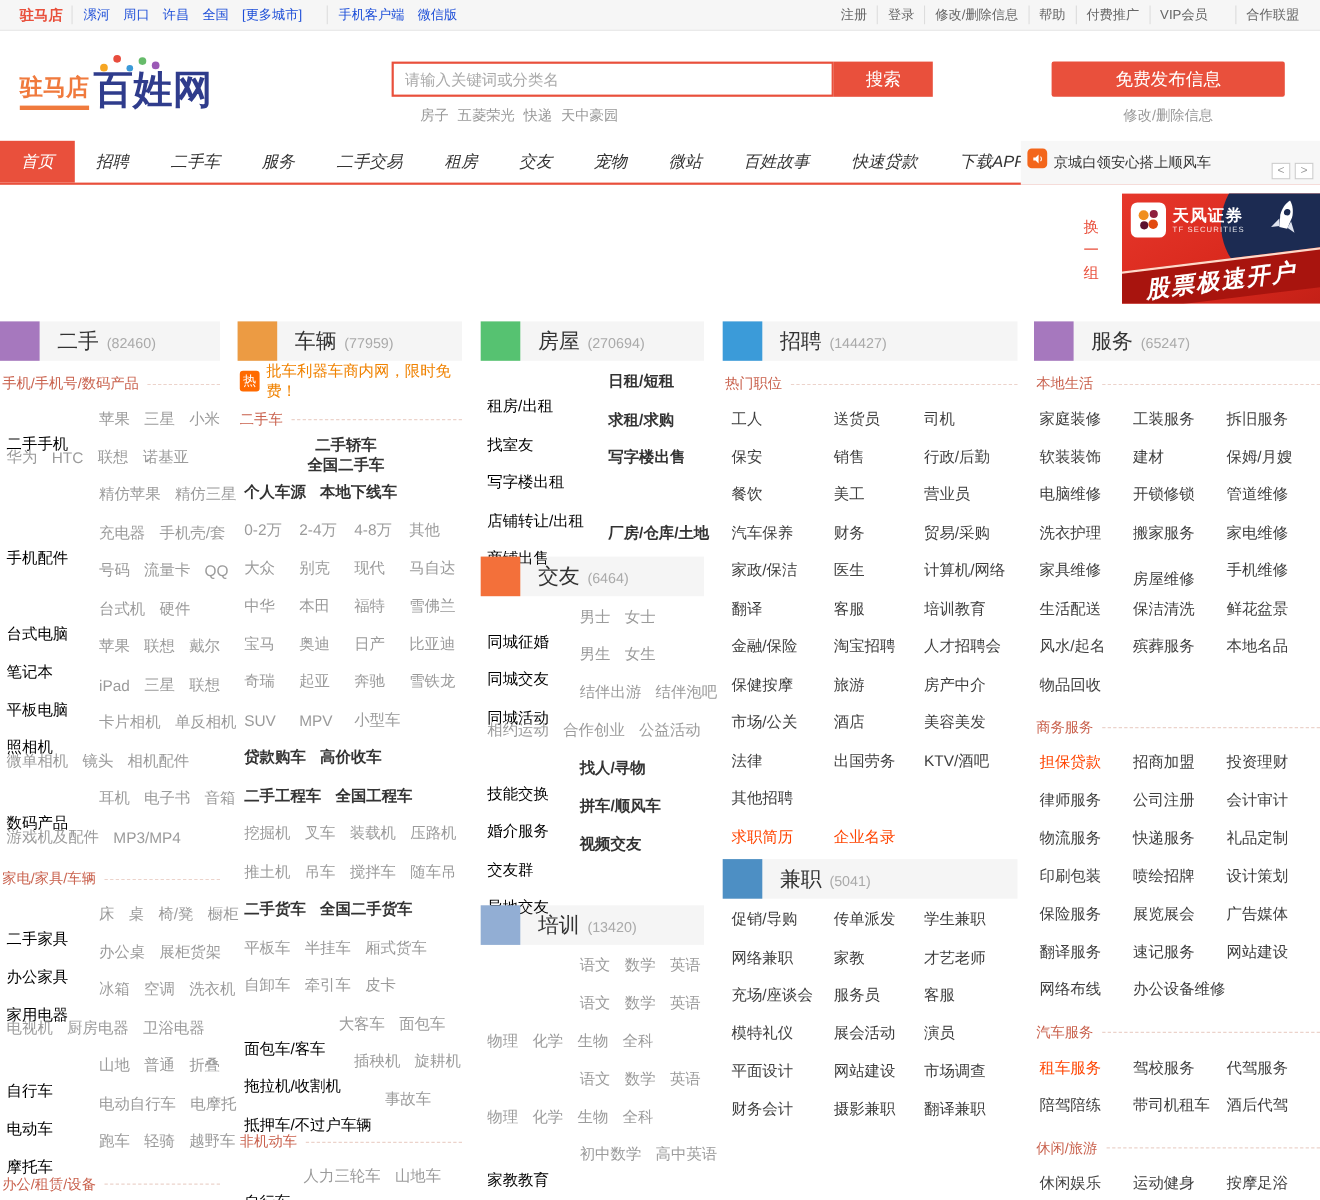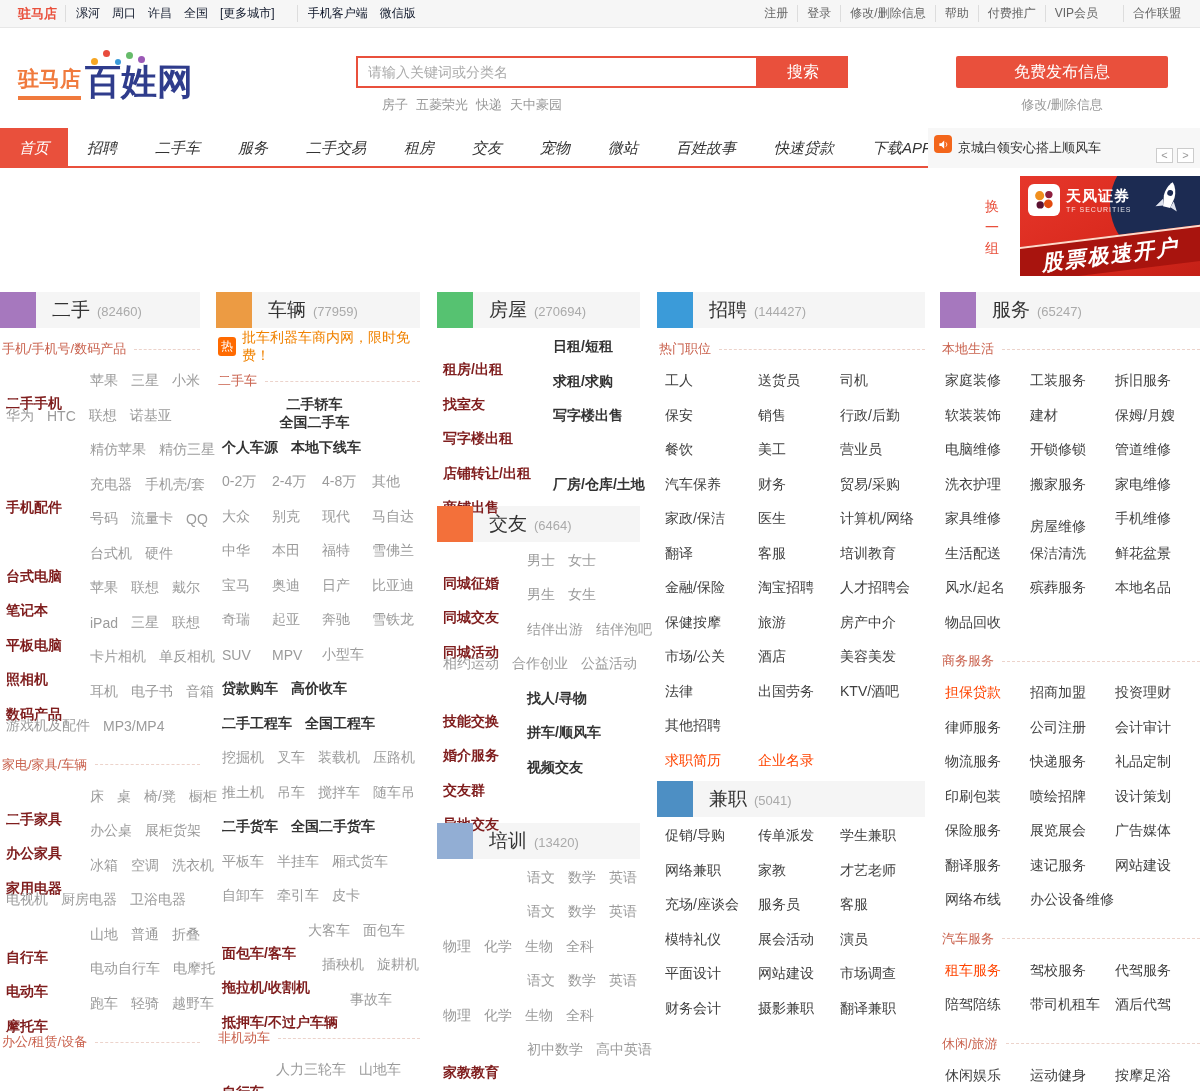--- a/index.html
+++ b/index.html
@@ -7,21 +7,21 @@
     width:1200px; height:1091px; overflow:hidden; background:#fff;
     font-family:"Liberation Sans","DejaVu Sans",sans-serif; font-size:14px; color:#333;
   }
   a { text-decoration:none; cursor:pointer; }
 
   
   .topbar { height:28px; background:#f6f6f6; border-bottom:1px solid #e7e7e7;
     display:flex; align-items:center; padding:0 10px; font-size:12px; color:#666; }
   .tb-city { color:#e9503c; font-weight:bold; font-size:13px; margin:0 8px; }
   .tb-group { display:flex; align-items:center; padding:0 10px; border-left:1px solid #ddd; }
-  .tb-group a { color:#0f172a; margin-right:12px; }
+  .tb-group a { color:#1d4ed8; margin-right:12px; }
   .tb-right { margin-left:auto; display:flex; align-items:center; }
   .tb-right a { color:#666; padding:0 9px; border-left:1px solid #ddd; }
   .tb-right a:first-child { border-left:none; }
   .tb-right a:last-child { margin-left:16px; }
 
   
   .header { height:100px; position:relative; }
   .logo { position:absolute; left:18px; top:26px; display:flex; align-items:flex-end; }
   .logo-city { color:#f07a3d; font-size:21px; font-weight:bold; border-bottom:4px solid #f07a3d; padding-bottom:3px; }
   .logo-site { color:#2f3c8c; font-size:36px; font-weight:bold; line-height:1; margin-left:4px; position:relative; padding-top:10px;}
@@ -79,21 +79,21 @@
   .col + .col { margin-left:16px; }
   .col:nth-child(3) { margin-left:17px; } .col:nth-child(4){ margin-left:17px; } .col:nth-child(5){ margin-left:15px; }
   .col-h { display:flex; align-items:center; background:#f5f5f5; height:36px; margin-bottom:2px; }
   .col-h.sub { margin-top:3px; }
   .col-h .ic { width:36px; height:36px; flex:none; }
   .col-h .t { font-size:19px; color:#333; margin:0 7px 0 16px; }
   .col-h .cnt { color:#aaa; font-size:13px; margin-top:3px; }
   .sec { display:flex; align-items:center; height:30px; margin-top:6px; font-size:13px; color:#c9614d; padding-left:2px; }
   .sec::after { content:""; flex:1; border-top:1px dashed #ecd3cb; margin-left:8px; }
   .c-row { height:34.5px; display:flex; align-items:center; font-size:14px; white-space:nowrap; }
-  .lbl { color:#7f1d1d; font-weight:bold; flex:none;margin-top:46px; }
+  .lbl { color:#000000; font-weight:normal; flex:none;margin-top:46px; }
   .lnk { color:#9b9b9b; margin-right:13px; }
   .lnk.dark { color:#333; font-weight:bold; }
   .pitch .lnk { display:inline-block; min-width:36px; margin-right:14px; }
   .g-item { color:#3f3f3f; }
   .g-item.red { color:#ff4400; }
   .hot-row { display:flex; align-items:center; height:27px; margin-top:5px; padding-left:2px; }
   .hot-badge { background:#ff6a00; color:#fff; font-size:12px; border-radius:3px; padding:1px 3px; margin-right:6px; flex:none; }
   .hot-text { color:#f08200; font-size:14px; }
 </style>
 </head>
@@ -260,20 +260,25 @@
         <a class="lnk">iPad</a>
         <a class="lnk">三星</a>
         <a class="lnk">联想</a>
       </div>
       <div class="c-row" style="padding-left: 6px;">
         <a class="lbl" style="width: 84px;">照相机</a>
         <a class="lnk">卡片相机</a>
         <a class="lnk">单反相机</a>
       </div>
       <div class="c-row" style="padding-left: 6px;">
+        <a class="lnk">微单相机</a>
+        <a class="lnk">镜头</a>
+        <a class="lnk">相机配件</a>
+      </div>
+      <div class="c-row" style="padding-left: 6px;">
         <a class="lbl" style="width: 84px;">数码产品</a>
         <a class="lnk">耳机</a>
         <a class="lnk">电子书</a>
         <a class="lnk">音箱</a>
       </div>
       <div class="c-row" style="padding-left: 6px;">
         <a class="lnk">游戏机及配件</a>
         <a class="lnk">MP3/MP4</a>
       </div>
       <div class="sec">

